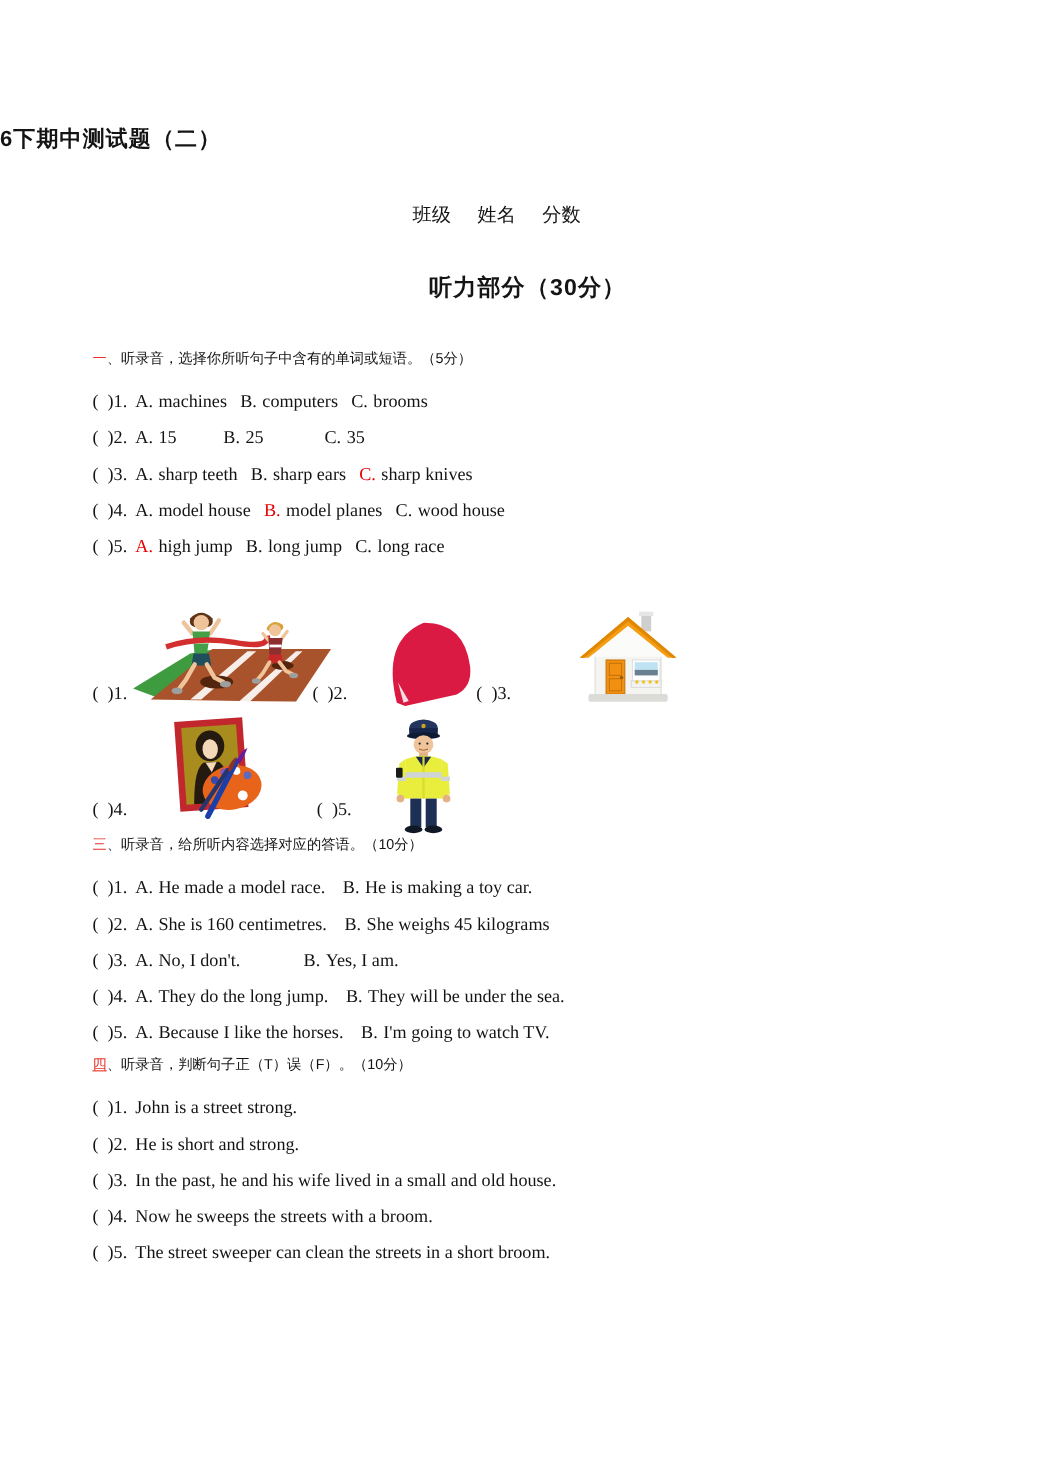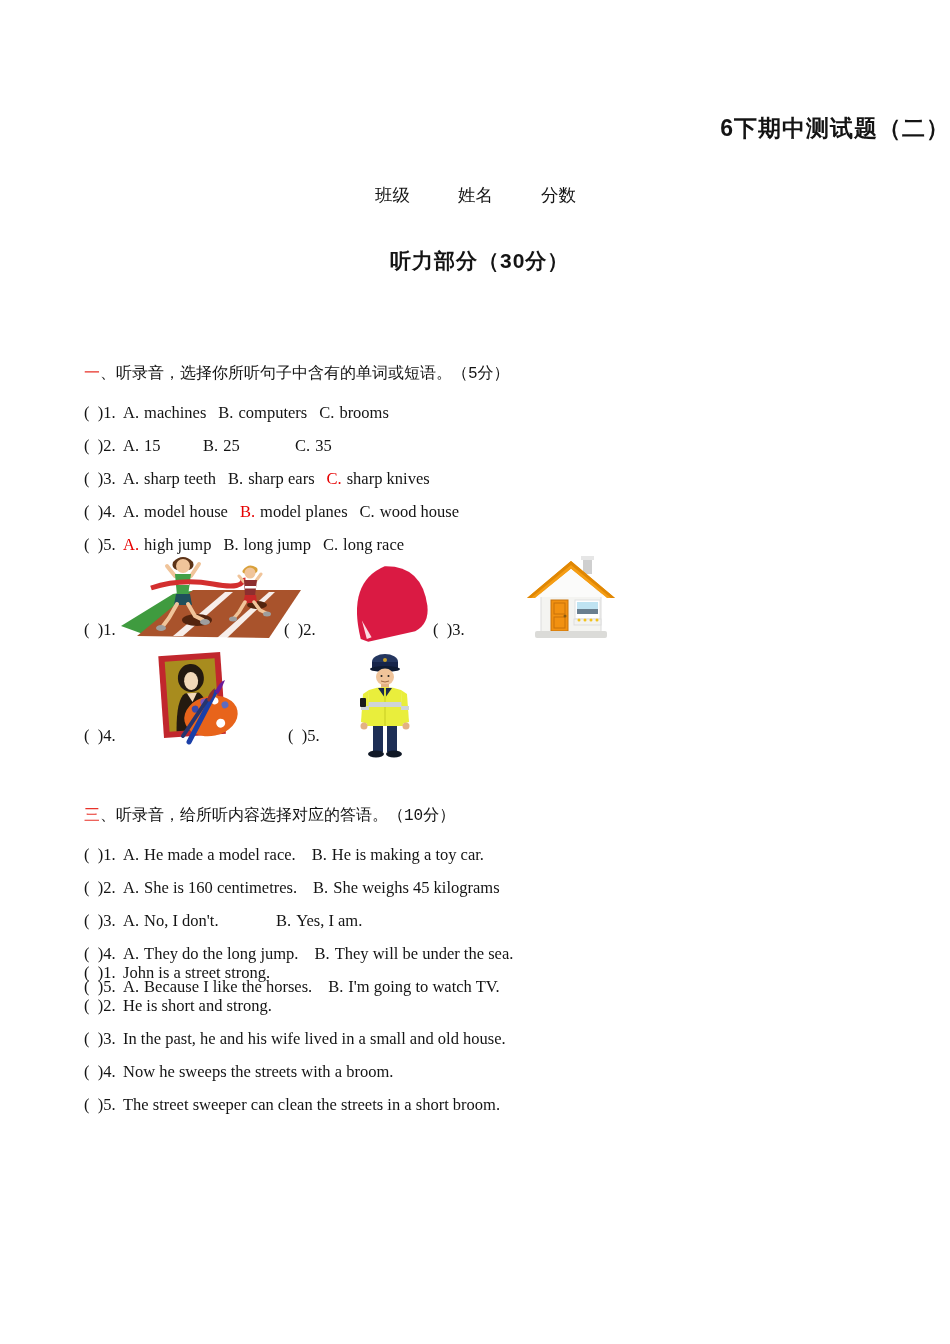--- a/index.html
+++ b/index.html
@@ -1,25 +1,25 @@
 <!DOCTYPE html>
 <html><head>
 <meta charset="utf-8">
 <style>
   html,body{margin:0;padding:0;background:#ffffff;}
   .page{position:relative;width:950px;height:1344px;background:#fff;overflow:hidden;
         font-family:"Liberation Serif",serif;color:#141414;}
-  .doc-title{position:absolute;top:113px;left:0;width:950px;text-align:right;
-        font-family:"Liberation Sans",sans-serif;font-weight:700;font-size:23px;letter-spacing:1px;}
-  .fields{position:absolute;top:183px;left:375px;display:flex;gap:48px;
+  .doc-title{position:absolute;top:113px;left:0;width:950px;text-align:left;
+        font-family:"Liberation Sans",sans-serif;font-weight:700;font-size:20px;letter-spacing:1px;}
+  .fields{position:absolute;top:183px;left:375px;display:flex;gap:24px;
         font-family:"Liberation Sans",sans-serif;font-size:17.5px;}
   .part-heading{position:absolute;top:247px;left:390px;
         font-family:"Liberation Sans",sans-serif;font-size:21px;letter-spacing:1px;font-weight:bold;}
   .section{position:absolute;left:84px;width:790px;}
-  .sec-head{font-family:Liberation Mono, monospace;font-size:16px;height:34px;line-height:24px;margin-top:48px;}
+  .sec-head{font-family:Liberation Sans, sans-serif;font-size:13px;height:34px;line-height:24px;}
   .sec-num{color:#e8332a;}
   .sec-num.u{text-decoration:underline;}
   .line{height:33px;display:flex;align-items:center;font-size:16.5px;white-space:nowrap;}
   .prefix{display:inline-block;min-width:39px;white-space:pre;}
   .opt{display:inline-block;}
   .opt .txt{margin-left:5px;}
   .s1 .optA{min-width:68px;margin-right:12px;}
   .s1 .optB{min-width:80px;margin-right:12px;}
   .s3 .optA{min-width:137px;margin-right:16px;}
   .img-abs{position:absolute;}
@@ -218,20 +218,21 @@
       <span class="opt"><span>B.</span><span class="txt">They will be under the sea.</span></span>
     </div>
     <div class="line">
       <span class="prefix">(  )5.</span>
       <span class="opt optA"><span>A.</span><span class="txt">Because I like the horses.</span></span>
       <span class="opt"><span>B.</span><span class="txt">I'm going to watch TV.</span></span>
     </div>
   </div>
 
   <div class="section" style="top:956px;">
+    <div class="sec-head"><span class="sec-num u">四</span><span>、听录音，判断句子正（T）误（F）。（10分）</span></div>
 
     <div class="line">
       <span class="prefix">(  )1.</span>
       <span>John is a street strong.</span>
     </div>
     <div class="line">
       <span class="prefix">(  )2.</span>
       <span>He is short and strong.</span>
     </div>
     <div class="line">

